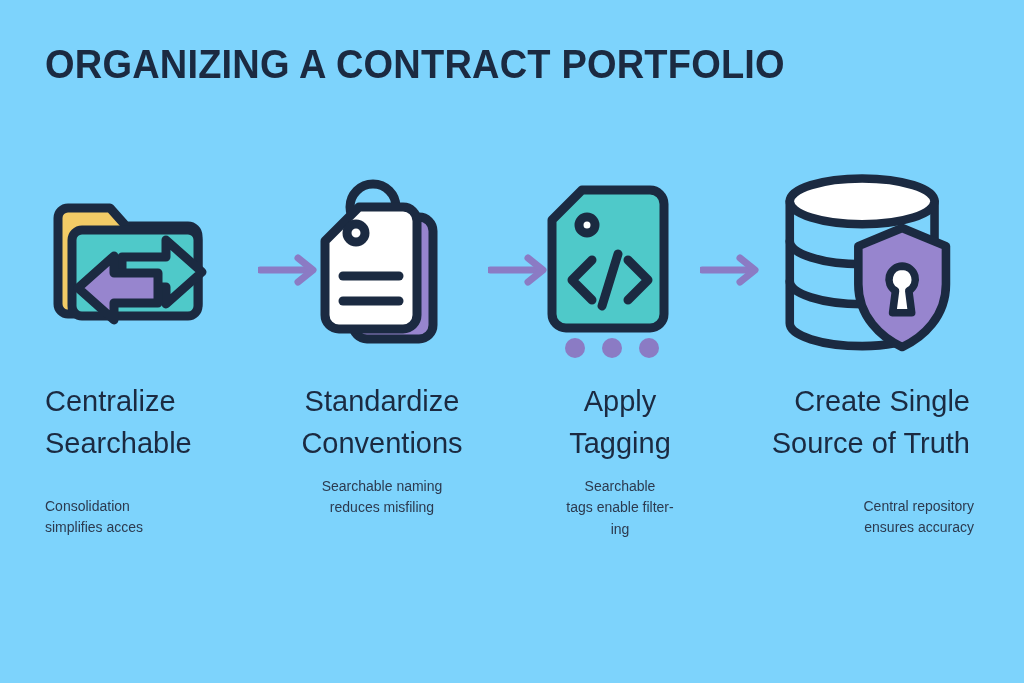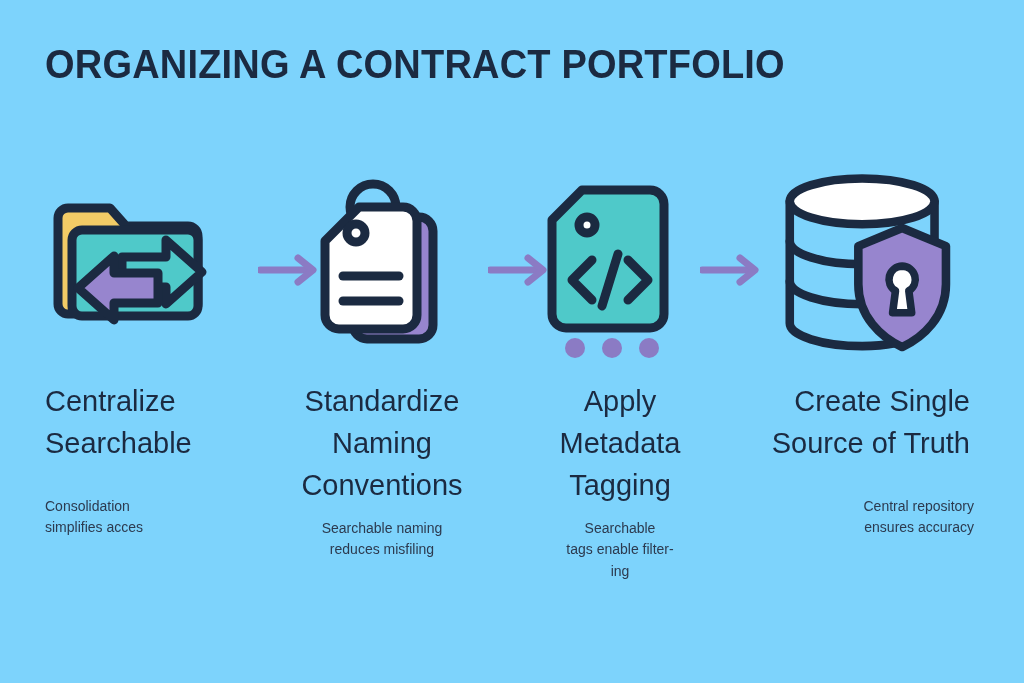--- a/index.html
+++ b/index.html
@@ -217,33 +217,31 @@
       </div>
       <div class="col-desc">
         <div>Consolidation</div>
         <div>simplifies acces</div>
       </div>
     </div>
 
     <div class="col c1">
       <div class="col-title">
         <div>Standardize</div>
-        <div>Naming</div>
         <div>Conventions</div>
       </div>
       <div class="col-desc">
         <div>Searchable naming</div>
         <div>reduces misfiling</div>
       </div>
     </div>
 
     <div class="col c2">
       <div class="col-title">
         <div>Apply</div>
-        <div>Metadata</div>
         <div>Tagging</div>
       </div>
       <div class="col-desc">
         <div>Searchable</div>
         <div>tags enable filter-</div>
         <div>ing</div>
       </div>
     </div>
 
     <div class="col c3">

